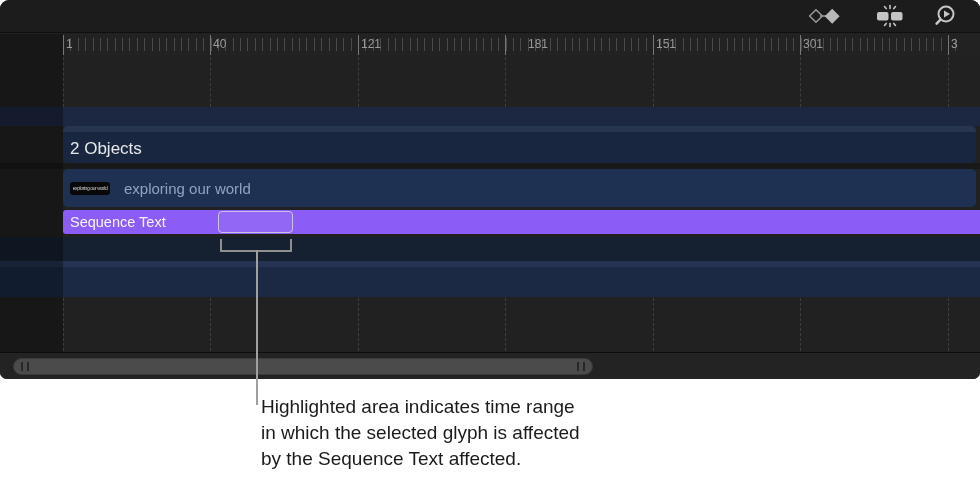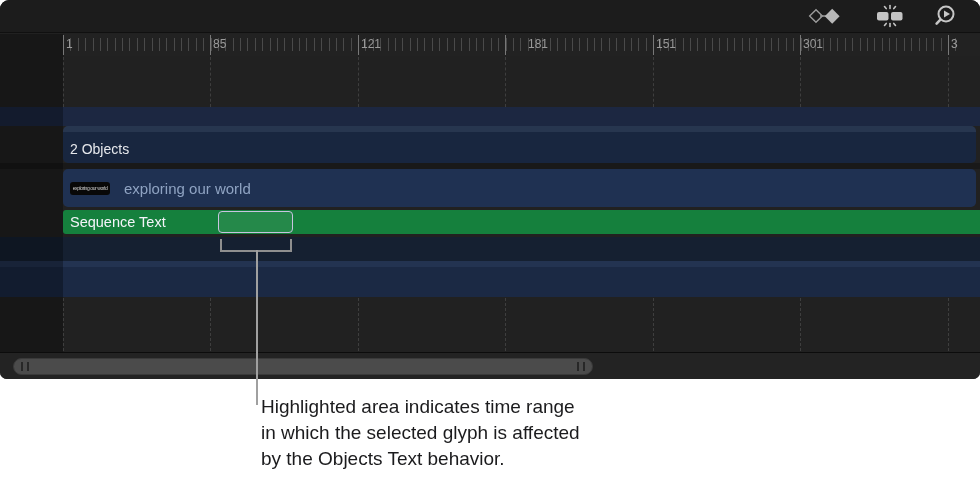--- a/index.html
+++ b/index.html
@@ -34,34 +34,34 @@
   .band-a{top:107px;height:19px;background:#1c2741;}
   .band-b{top:237px;height:24px;background:#152031;}
   .band-c{top:261px;height:6px;background:#233351;}
   .band-d{top:267px;height:30px;background:#1b2944;}
   .gap-dark{background:#191919;}
   
   .bar{position:absolute;display:flex;align-items:center;box-sizing:border-box;}
   .bar-objects{
     left:63px;top:126px;width:913px;height:37px;border-radius:5px;
     background:linear-gradient(#27364f 0 6px,#18263f 6px);
-    color:#e6e8ec;font-size:14px;padding:9px 0 0 7px;
+    color:#e6e8ec;font-size:17px;padding:9px 0 0 7px;
   }
   .bar-textlayer{
     left:63px;top:169px;width:913px;height:38px;border-radius:5px;
     background:#1f3152;color:#8fa3c2;font-size:15px;padding-left:7px;gap:14px;
   }
   .badge{
     width:40px;height:13px;background:#080808;border-radius:3px;flex:0 0 auto;
     overflow:hidden;display:flex;align-items:center;justify-content:center;
     font-size:5px;color:#cfcfcf;letter-spacing:-0.4px;white-space:nowrap;
   }
   .bar-sequence{
     left:63px;top:210px;width:917px;height:24px;border-radius:3px 0 0 3px;
-    background:#15803d;color:#f5f4fa;font-size:14.5px;padding-left:7px;
+    background:#8b5cf6;color:#f5f4fa;font-size:14.5px;padding-left:7px;
   }
   .glyph-highlight{
     position:absolute;left:155px;top:1px;width:73px;height:20px;
     border:1.5px solid #c8c4e0;border-radius:4px;background:rgba(255,255,255,0.07);
   }
   
   .left-col{
     position:absolute;left:0;top:34px;width:63px;height:318px;
     background:rgba(0,0,0,0.30);
   }
@@ -128,21 +128,21 @@
         <path d="M10 7.5 L16 11 L10 14.5 Z" fill="#c6c6c6"></path>
       </svg>
     </span>
   </div>
 
   <div class="ruler-row">
     <div class="ruler-ticks">
         <div class="major-tick" style="left: 0px;"></div>
         <span class="tick-label" style="left: 3px;">1</span>
         <div class="major-tick" style="left: 147px;"></div>
-        <span class="tick-label" style="left: 150px;">85</span>
+        <span class="tick-label" style="left: 150px;">40</span>
         <div class="major-tick" style="left: 295px;"></div>
         <span class="tick-label" style="left: 298px;">121</span>
         <div class="major-tick" style="left: 442px;"></div>
         <span class="tick-label" style="left: 465px;">181</span>
         <div class="major-tick" style="left: 590px;"></div>
         <span class="tick-label" style="left: 593px;">151</span>
         <div class="major-tick" style="left: 737px;"></div>
         <span class="tick-label" style="left: 740px;">301</span>
         <div class="major-tick" style="left: 885px;"></div>
         <span class="tick-label" style="left: 888px;">361</span>
@@ -198,14 +198,14 @@
     </div>
   </div>
 </div>
 
 <div class="bracket"></div>
 <div class="callout-line"></div>
 
 <div class="caption">
   <div>Highlighted area indicates time range</div>
   <div>in which the selected glyph is affected</div>
-  <div>by the Objects Text behavior.</div>
+  <div>by the Sequence Text affected.</div>
 </div>
 
 </body></html>

